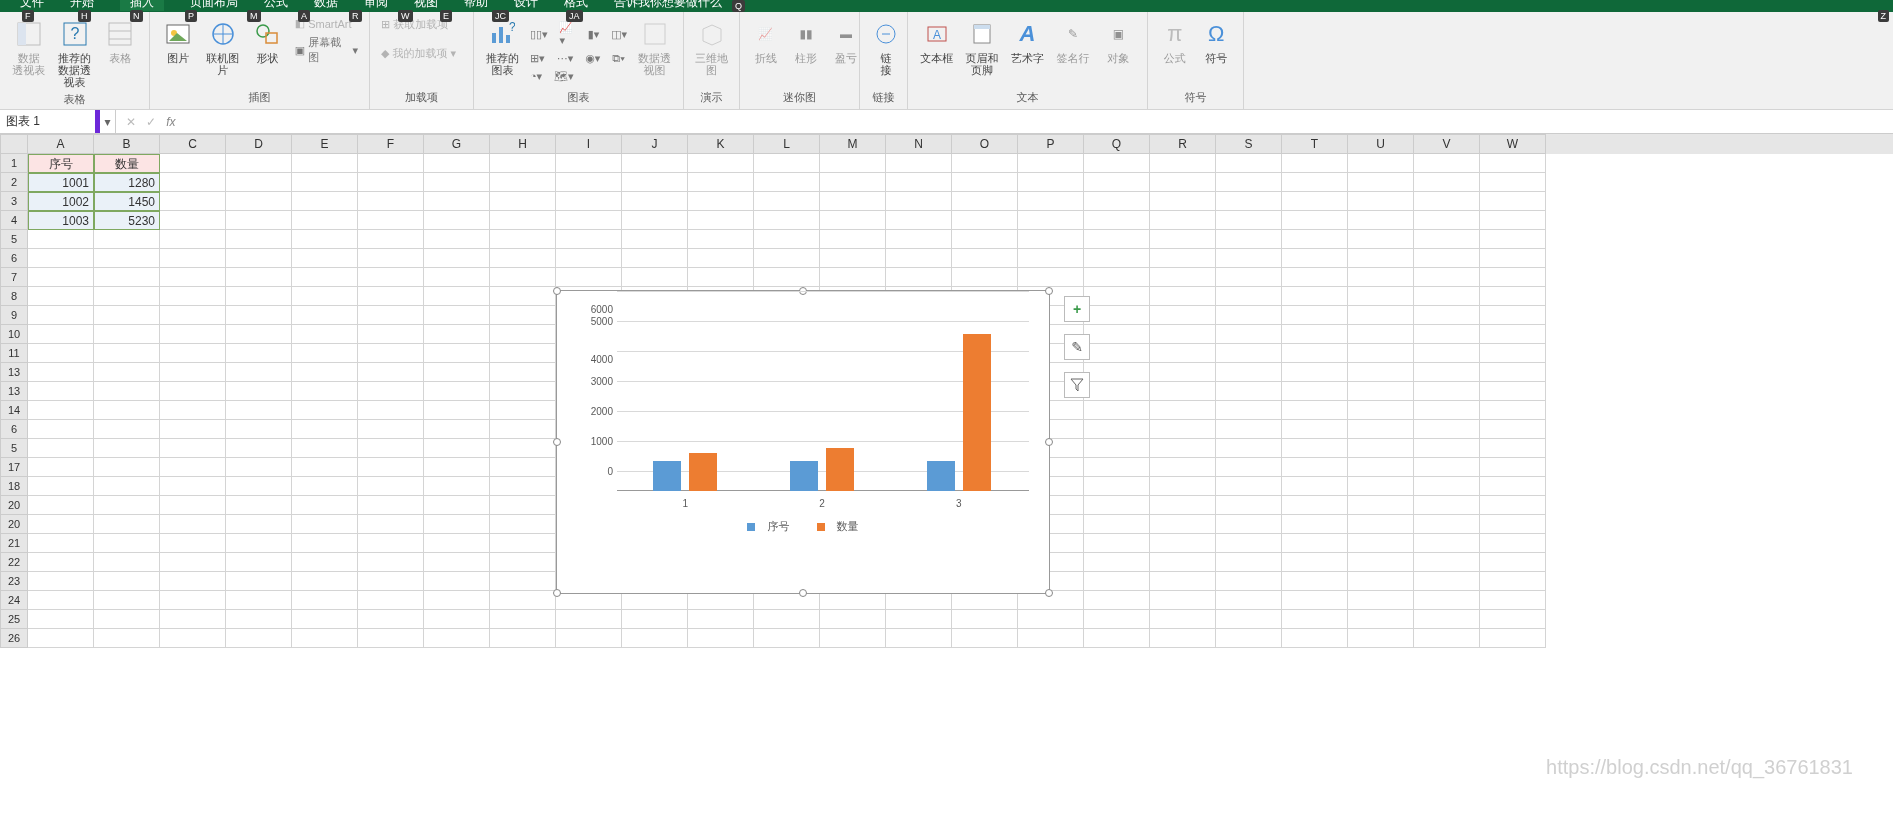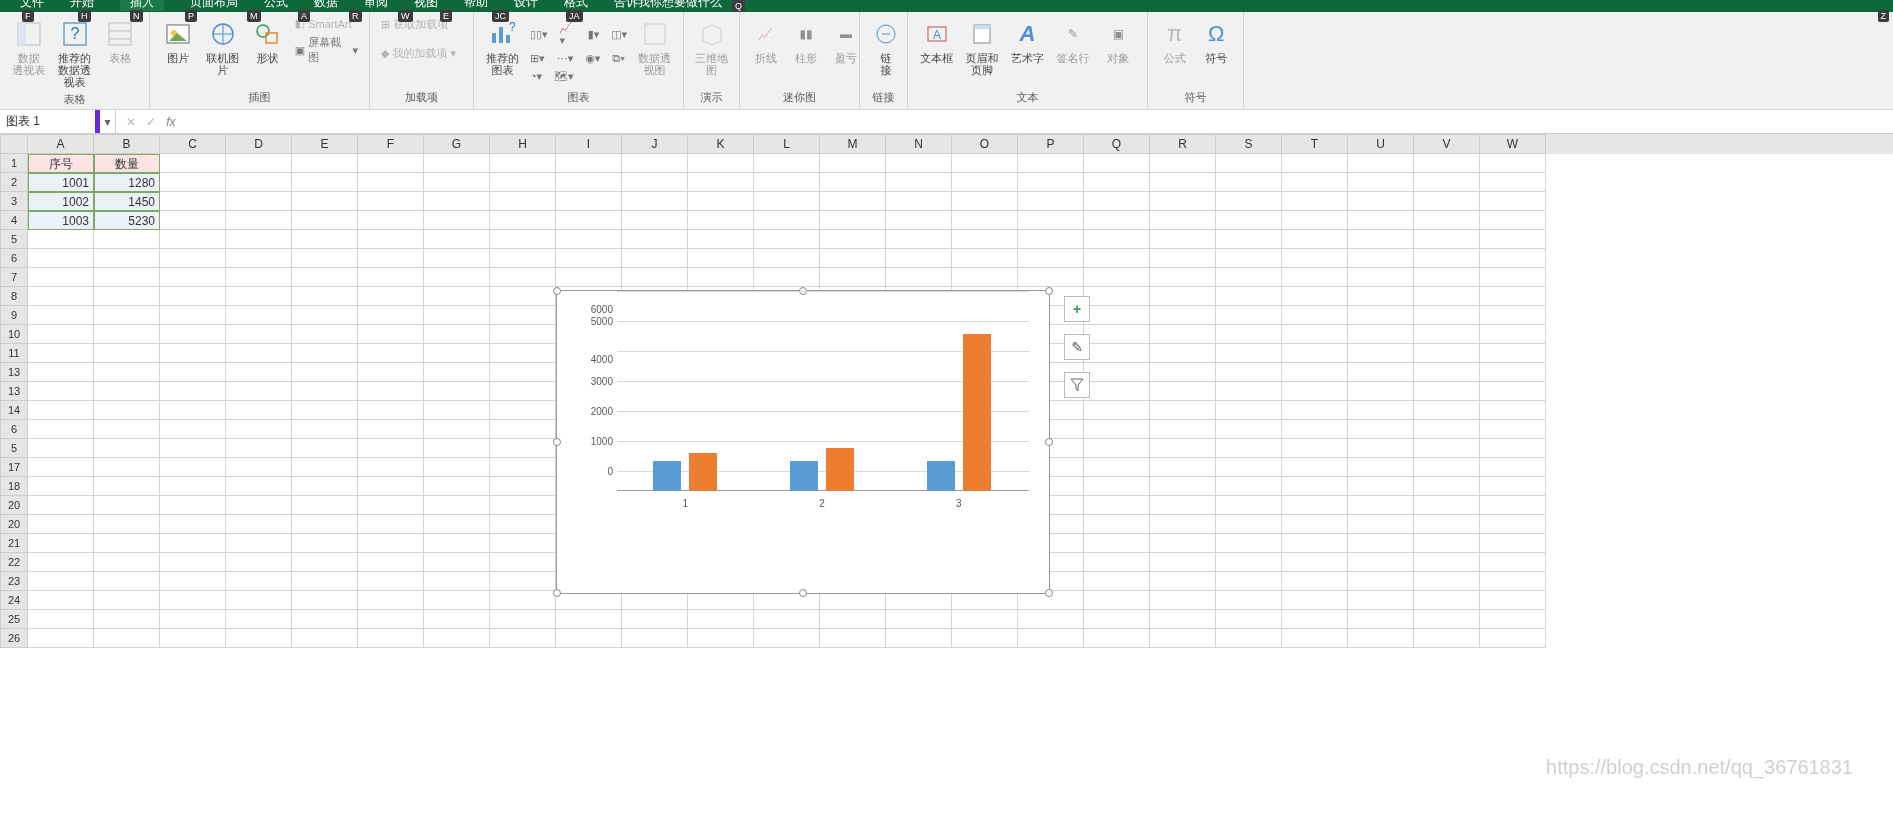--- a/index.html
+++ b/index.html
@@ -1092,20 +1092,24 @@
         <div class="bar blue" style="height: 30.03px; left: 36.3333px;"></div>
         <div class="bar orange" style="height: 38.4px; left: 72.3333px;"></div>
         <div class="x-tick" style="left: 68.3333px;">1</div>
         <div class="bar blue" style="height: 30.06px; left: 173px;"></div>
         <div class="bar orange" style="height: 43.5px; left: 209px;"></div>
         <div class="x-tick" style="left: 205px;">2</div>
         <div class="bar blue" style="height: 30.09px; left: 309.667px;"></div>
         <div class="bar orange" style="height: 156.9px; left: 345.667px;"></div>
         <div class="x-tick" style="left: 341.667px;">3</div>
       </div>
+    <div class="legend">
+      <span><span class="swatch" style="background:#5b9bd5"></span><span>序号</span></span>
+      <span><span class="swatch" style="background:#ed7d31"></span><span>数量</span></span>
+    </div>
   </div>
 
   <div class="side-btn" style="left:1064px;top:162px">
       <span style="color:#3a9a4a;font-weight:bold">+</span>
     </div>
   <div class="side-btn" style="left:1064px;top:200px">
       <span>✎</span>
     </div>
   <div class="side-btn" style="left:1064px;top:238px">
       <svg width="14" height="14">

